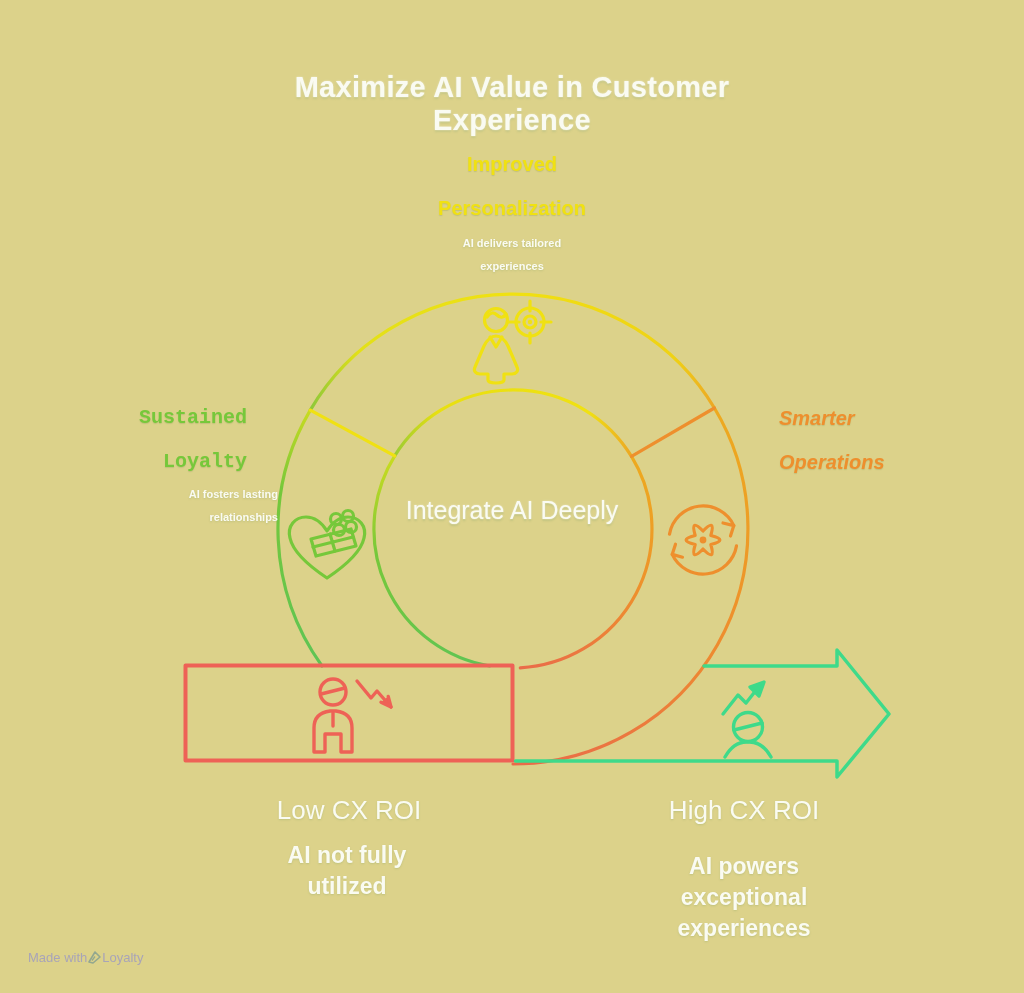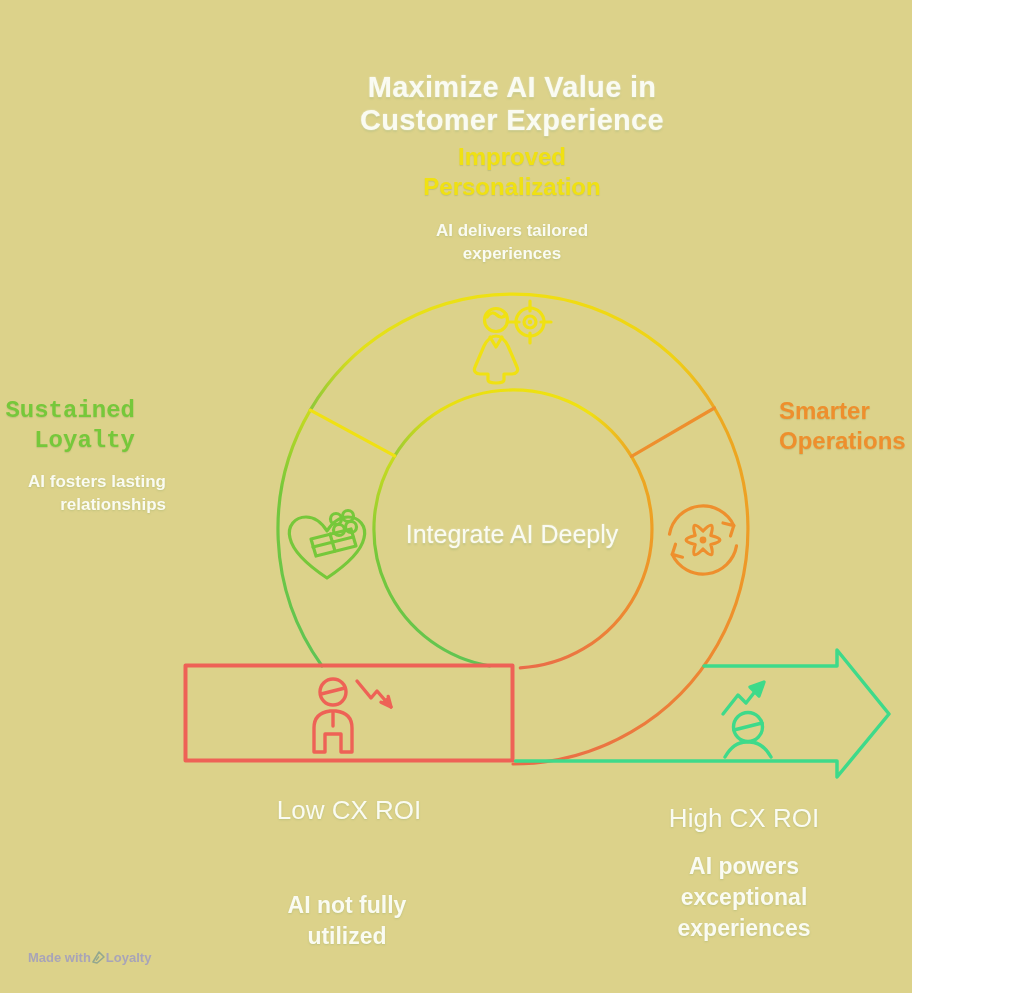--- a/index.html
+++ b/index.html
@@ -1,36 +1,36 @@
 <!DOCTYPE html>
 <html style="--background: #dcd28a; --yellow: #f0e112; --green: #76c83a; --orange: #ee8f2d; --red: #ee6256; --mint: #3eda8a; --white: #fafbf2; --footer_text: #a8a4b8; --napkin_logo: #93a78f;"><head>
 <meta charset="utf-8">
 <style>
   html,body{margin:0;padding:0;}
   body{font-family:"Liberation Sans", sans-serif;}
-  #canvas{position:relative;width:912px;height:993px;background:var(--background,#dcd28a);overflow:hidden;}
+  #canvas{position:relative;width:1024px;height:993px;background:var(--background,#dcd28a);overflow:hidden;}
   #ring-svg{position:absolute;left:0;top:0;}
   .txt{position:absolute;white-space:pre-line;}
   .center-x{transform:translateX(-50%);}
   .title{font-size:29px;font-weight:bold;color:var(--white,#fafbf2);letter-spacing:.3px;
          text-shadow:0 0 2px rgba(255,255,255,.55),0 2px 2px rgba(140,170,110,.28);text-align:center;}
-  .seg-title{font-size:24px;font-weight:bold;line-height:30px;
+  .seg-title{font-size:20px;font-weight:bold;line-height:44px;
              text-shadow:0 1px 1px rgba(120,140,80,.25);}
-  .seg-desc{font-size:17px;font-weight:600;line-height:23px;color:var(--white,#fafbf2);
-            text-shadow:0 1px 2px rgba(130,160,100,.3);}
+  .seg-desc{font-size:11px;font-weight:600;line-height:23px;color:var(--white,#fafbf2);
+            text-shadow:0 1px 2px rgba(130,160,100,.3);margin-top:13px;}
   .t-center{text-align:center;} .t-right{text-align:right;} .t-left{text-align:left;}
   .c-yellow{color:var(--yellow,#f0e112);} .c-green{color:var(--green,#76c83a);font-family:Liberation Mono, monospace;} .c-orange{color:var(--orange,#ee8f2d);}
   .center-label{font-size:25px;font-weight:500;color:var(--white,#fafbf2);text-align:center;
                 text-shadow:0 0 2px rgba(255,255,255,.5),0 2px 2px rgba(130,160,100,.3);}
   .roi-label{font-size:26px;font-weight:500;color:var(--white,#fafbf2);text-align:center;
              text-shadow:0 1px 2px rgba(130,160,100,.3);}
   .roi-desc{font-size:23px;font-weight:600;line-height:31px;color:var(--white,#fafbf2);text-align:center;
             text-shadow:0 1px 2px rgba(130,160,100,.3);}
   .footer{position:absolute;left:28px;top:950px;display:inline-flex;align-items:center;
-          font-size:13px;font-weight:700;color:var(--footer_text,#a8a4b8);}
+          font-size:13px;font-weight:400;color:var(--footer_text,#a8a4b8);}
   .stroke{fill:none;stroke-linecap:round;stroke-linejoin:round;}
   .s-yellow{stroke:var(--yellow,#f0e112);} .s-green{stroke:var(--green,#76c83a);}
   .s-orange{stroke:var(--orange,#ee8f2d);} .s-red{stroke:var(--red,#ee6256);}
   .s-mint{stroke:var(--mint,#3eda8a);}
   .f-yellow{fill:var(--yellow,#f0e112);} .f-orange{fill:var(--orange,#ee8f2d);}
   .f-mint{fill:var(--mint,#3eda8a);} .f-red{fill:var(--red,#ee6256);}
 </style>
 </head>
 <body>
 
@@ -145,30 +145,30 @@
   <div class="txt seg-title c-yellow t-center center-x" style="left:512px;top:142px;">Improved
 Personalization</div>
   <div class="txt seg-desc t-center center-x" style="left:512px;top:219px;">AI delivers tailored
 experiences</div>
 
   <div class="txt seg-title c-green t-right" style="right:777px;top:396px;">Sustained
 Loyalty</div>
   <div class="txt seg-desc t-right" style="right:746px;top:470px;">AI fosters lasting
 relationships</div>
 
-  <div class="txt seg-title c-orange t-left" style="left:779px;top:396px;">Smarter
+  <div class="txt seg-title c-orange t-left" style="left:779px;top:396px;font-style:italic;">Smarter
 Operations</div>
 
-  <div class="txt center-label center-x" style="left:512px;top:520px;">Integrate AI Deeply</div>
+  <div class="txt center-label center-x" style="left:512px;top:496px;">Integrate AI Deeply</div>
 
   <div class="txt roi-label center-x" style="left:349px;top:795px;">Low CX ROI</div>
-  <div class="txt roi-desc center-x" style="left:347px;top:890px;">AI not fully
+  <div class="txt roi-desc center-x" style="left:347px;top:840px;">AI not fully
 utilized</div>
 
-  <div class="txt roi-label center-x" style="left:744px;top:795px;margin-top:8px;">High CX ROI</div>
+  <div class="txt roi-label center-x" style="left:744px;top:795px;">High CX ROI</div>
   <div class="txt roi-desc center-x" style="left:744px;top:840px;margin-top:11px;">AI powers
 exceptional
 experiences</div>
 
   <div class="footer">
     <span>Made with</span>
     <svg width="15" height="15" viewBox="0 0 15 15">
       <path d="M2 12 L8 2 L13 7 L6 13 Z" fill="none" stroke="var(--napkin_logo,#93a78f)" stroke-width="1.6" stroke-linejoin="round"></path>
       <path d="M8 6.5 L5 10.5" stroke="var(--napkin_logo,#93a78f)" stroke-width="1.3"></path>
     </svg>

